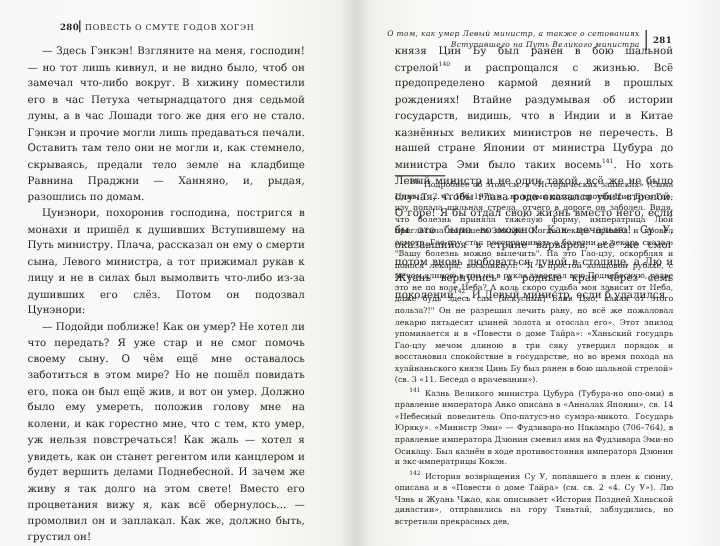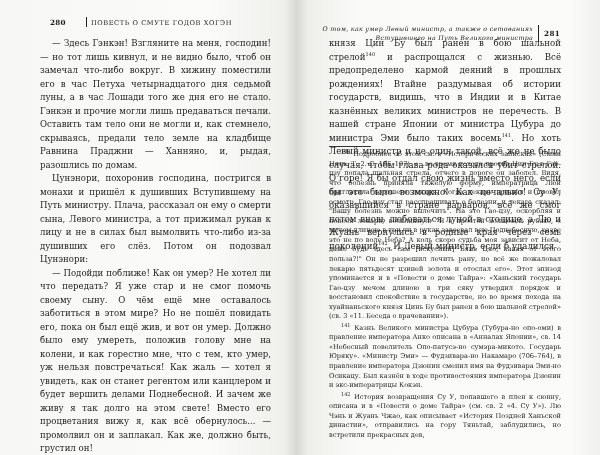--- a/index.html
+++ b/index.html
@@ -2,29 +2,29 @@
 <html><head>
   <meta charset="utf-8">
   <style>
     html, body { margin:0; padding:0; }
     body { width:600px; height:455px; overflow:hidden; background:#f4f4f2; position:relative; font-family:"DejaVu Serif", serif; color:#1e1e1e; }
     .page { position:absolute; top:0; height:455px; background:#fafaf8; overflow:hidden; }
     .page.left { left:0; width:296px; background:linear-gradient(to right,#f7f7f5 0%,#fbfbf9 70%,#efefec 96%,#d9d9d5 100%); }
     .page.right { left:296px; width:304px; background:linear-gradient(to right,#d6d6d2 0%,#eeeeeb 4%,#fafaf8 20%,#fbfbf9 90%,#f0f0ee 100%); }
     .header { position:absolute; font-size:7.2px; letter-spacing:0.3px; }
     .left .header { left:50px; top:17px; white-space:nowrap; }
-    .left .header .num { font-weight:bold; margin-right:20px;text-align:right; }
+    .left .header .num { font-weight:bold; margin-right:0;text-align:right; }
     .left .header .bar { display:inline-block; width:1px; height:10px; background:#222; vertical-align:-2px; margin-right:4px; }
     .left .header .title { font-variant:small-caps; text-transform:uppercase; font-size:6.6px; letter-spacing:0.6px; }
     .right .header { right:40px; top:24px; display:flex; align-items:center; }
     .right .header .rtitle { text-align:right; font-style:italic; font-size:6.3px; line-height:9px; margin-right:5px; }
     .right .header .bar { width:1px; height:17px; background:#222; margin-right:5px; }
     .right .header .num { font-weight:bold; font-size:7.2px; }
     .body-text { position:absolute; font-size:8.6px; line-height:13.5px; text-align:justify; }
-    .left .body-text { left:40px; top:37px; width:231px; }
+    .left .body-text { left:23px; top:37px; width:231px; }
     .right .body-text { left:33px; top:37px; width:232px; }
     .body-text p { margin:0; text-indent:12px; }
     .fn-rule { position:absolute; left:33px; top:146px; width:42px; height:1px; background:#333; }
     .footnotes { position:absolute; left:33px; top:150px; width:232px; font-size:6.6px; line-height:9.55px; text-align:justify; }
     .footnotes p { margin:0 0 2px 0; text-indent:12px; }
     sup { font-size:5px; line-height:0; }
   </style>
 </head>
 <body>
 

